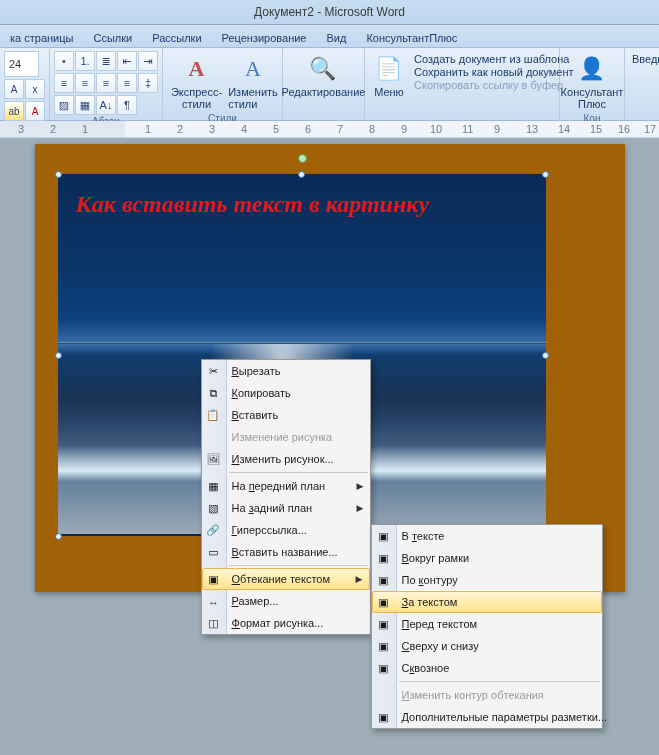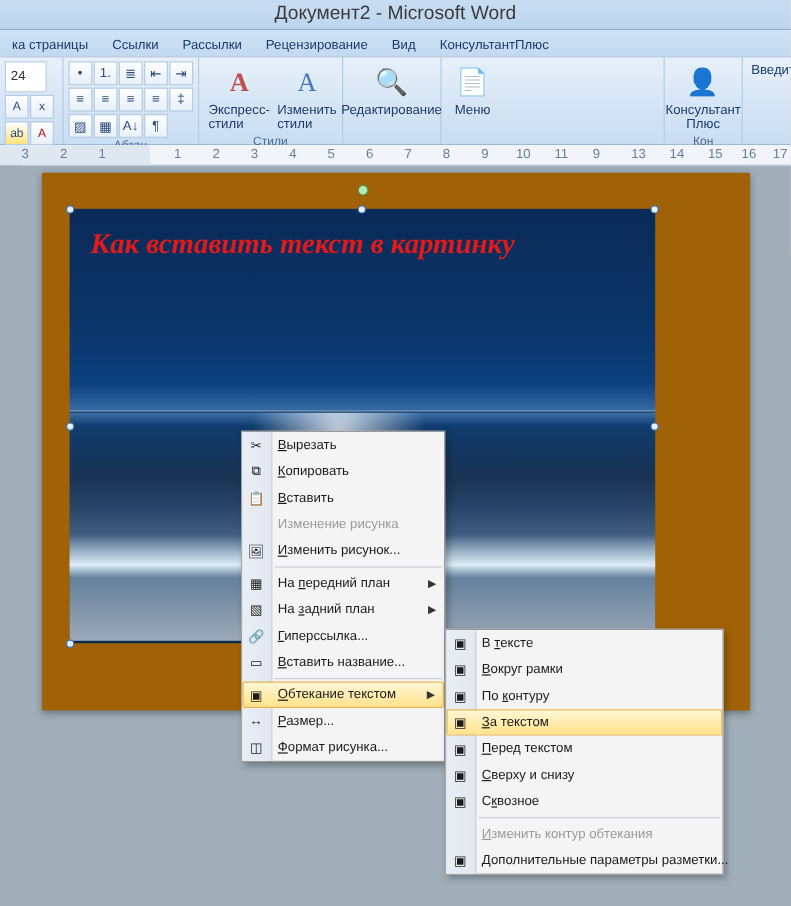--- a/index.html
+++ b/index.html
@@ -1,19 +1,19 @@
 <!DOCTYPE html>
 <html><head>
 <meta charset="utf-8">
 <style>
 *{margin:0;padding:0;box-sizing:border-box;font-family:"Segoe UI",Tahoma,sans-serif;font-size:11px;-webkit-user-select:none;user-select:none}
 body{width:659px;height:755px;overflow:hidden;background:#fff}
 
 .title-bar{height:25px;background:linear-gradient(#c7dcf1,#bdd6ee);display:flex;align-items:center;justify-content:center;color:#3b3b3b;position:relative;border-bottom:1px solid #8fa9c7}
-.title-bar .title{font-size:16px}
+.title-bar .title{font-size:12px}
 .tabstrip{height:23px;background:linear-gradient(#cfe1f4,#c2d9f0);display:flex;align-items:flex-end;padding-left:0;border-bottom:1px solid #9fb8d6}
 .tabstrip .tab{padding:4px 10px 3px;color:#1d3c6b;cursor:default}
 .ribbon{height:73px;background:linear-gradient(#e7f0f9,#d4e4f4 60%,#c9ddf2);display:flex;border-bottom:1px solid #9fb8d6}
 .group{border-right:1px solid #b3cbe3;display:flex;flex-direction:column;justify-content:space-between;padding:3px 4px 0}
 .group-body{flex:1;display:flex;align-items:flex-start;gap:2px}
 .group-label{font-size:10px;color:#4b6a92;text-align:center;padding:1px 0 2px}
 .big-btn{display:flex;flex-direction:column;align-items:center;padding:2px 6px;color:#1d3c6b;min-width:50px}
 .big-btn .ic{width:32px;height:32px;margin-bottom:1px;display:flex;align-items:center;justify-content:center;font-size:22px}
 .small-row{display:flex;gap:1px}
 .sqbtn{width:20px;height:20px;border:1px solid #b7cde4;background:linear-gradient(#fdfeff,#e8f0f9);display:flex;align-items:center;justify-content:center;font-size:10px;color:#2a4a7a}
@@ -106,21 +106,21 @@
         <div class="sqbtn">¶</div>
       </div>
     </div>
     <div class="group-label">Абзац</div>
   </div>
 
   <div class="group" style="width:120px">
     <div class="group-body">
       <div class="big-btn">
         <div class="ic" style="color:#c0504d;font-family:serif;font-weight:bold">A</div>
-        <span style="white-space:pre-line;">Экспресс-стили</span>
+        <span style="white-space:pre-line;text-align:center">Экспресс-стили</span>
       </div>
       <div class="big-btn">
         <div class="ic" style="color:#4478b8;font-family:serif">A</div>
         <span style="white-space:pre-line;text-align:left">Изменить
 стили</span>
       </div>
     </div>
     <div class="group-label">Стили</div>
   </div>
 
@@ -132,20 +132,25 @@
       </div>
     </div>
     <div class="group-label">&nbsp;</div>
   </div>
 
   <div class="group" style="width:195px">
     <div class="group-body">
       <div class="big-btn" style="min-width:40px">
         <div class="ic">📄</div>
         <span>Меню</span>
+      </div>
+      <div class="linklist">
+        <a>Создать документ из шаблона</a>
+        <a>Сохранить как новый документ</a>
+        <a style="color:#8aa2c2">Скопировать ссылку в буфер</a>
       </div>
     </div>
   </div>
 
   <div class="group" style="width:65px">
     <div class="group-body">
       <div class="big-btn">
         <div class="ic">👤</div>
         <span style="white-space:pre-line;text-align:center">Консультант
 Плюс</span>

